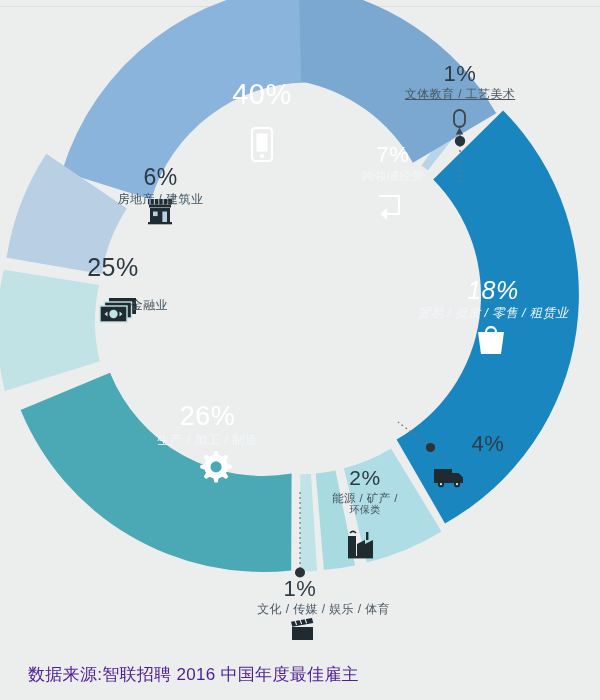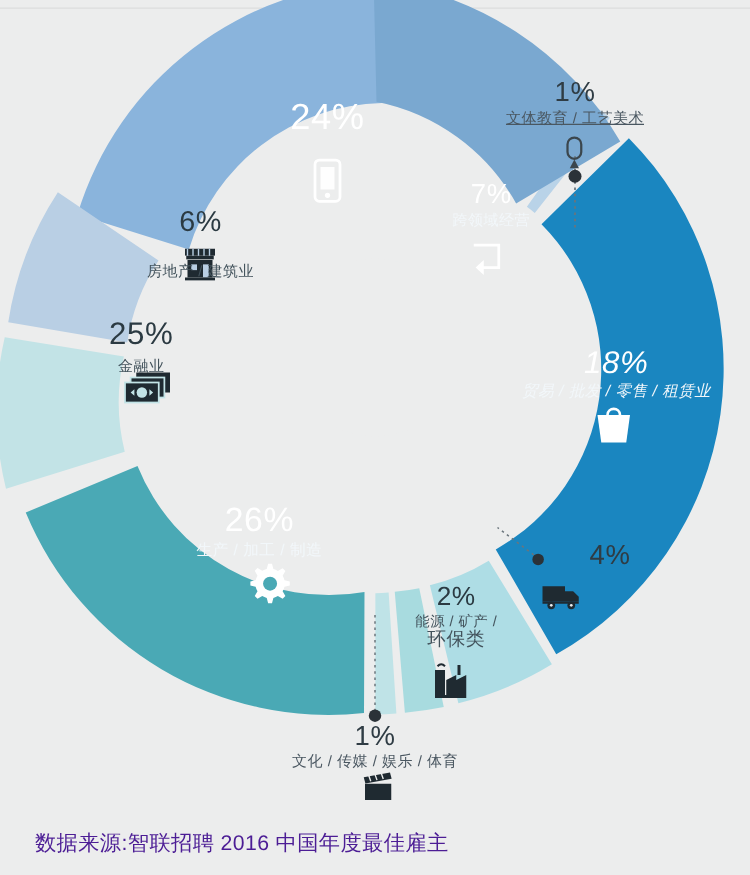--- a/index.html
+++ b/index.html
@@ -136,21 +136,21 @@
     </g>
 
     <g transform="translate(454,110)">
       <rect x="0" y="0" width="11" height="17" rx="5.5" fill="none" stroke="#3b464d" stroke-width="1.8"></rect>
       <path d="M 5.5 17.5 L 1.8 24.5 h 7.4 Z" fill="#3b464d"></path>
     </g>
 
   </svg>
 
   <div class="lbl light" style="left:172px;top:78px;width:180px;">
-    <div class="pct" style="font-size:29px;">24%</div>
+    <div class="pct" style="font-size:29px;">40%</div>
   </div>
 
   <div class="lbl light" style="left:333px;top:143px;width:120px;">
     <div class="pct" style="font-size:22px;">7%</div>
     <div class="cat" style="font-size:12px;margin-top:2px;">跨领域经营</div>
   </div>
 
   <div class="lbl outside" style="left:380px;top:62px;width:160px;">
     <div class="pct" style="font-size:22px;">1%</div>
     <div class="cat" style="font-size:12px;margin-top:1px;text-decoration:underline;">文体教育 / 工艺美术</div>
@@ -161,38 +161,38 @@
     <div class="cat" style="font-size:12.5px;margin-top:2px;">贸易 / 批发 / 零售 / 租赁业</div>
   </div>
 
   <div class="lbl outside" style="left:398px;top:432px;width:180px;">
     <div class="pct" style="font-size:22px;">4%</div>
   </div>
 
   <div class="lbl dark" style="left:320px;top:466px;width:90px;">
     <div class="pct" style="font-size:21px;">2%</div>
     <div class="cat" style="font-size:11.5px;margin-top:2px;">能源 / 矿产 /</div>
-    <div class="cat" style="font-size:15px;">环保类</div>
+    <div class="cat" style="font-size:10px;">环保类</div>
   </div>
 
   <div class="lbl outside" style="left:210px;top:577px;width:180px;">
     <div class="pct" style="font-size:22px;">1%</div>
-    <div class="cat" style="font-size:12px;margin-top:1px;">文化 / 传媒 / 娱乐 / 体育</div>
+    <div class="cat" style="font-size:12px;margin-top:1px;text-align:right;">文化 / 传媒 / 娱乐 / 体育</div>
   </div>
 
   <div class="lbl light" style="left:130px;top:401px;width:155px;">
     <div class="pct" style="font-size:27px;">26%</div>
     <div class="cat" style="font-size:12.5px;margin-top:2px;">生产 / 加工 / 制造</div>
   </div>
 
   <div class="lbl dark" style="left:58px;top:253px;width:110px;">
     <div class="pct" style="font-size:25px;">25%</div>
-    <div class="cat" style="font-size:12px;margin-top:6px;">金融业</div>
+    <div class="cat" style="font-size:12px;margin-top:18px;text-align:right;">金融业</div>
   </div>
 
   <div class="lbl dark" style="left:98px;top:165px;width:125px;">
     <div class="pct" style="font-size:23px;">6%</div>
-    <div class="cat" style="font-size:12px;margin-top:20px;">房地产 / 建筑业</div>
+    <div class="cat" style="font-size:12px;margin-top:2px;">房地产 / 建筑业</div>
   </div>
 
   <div class="footer">数据来源:智联招聘 2016 中国年度最佳雇主</div>
 
 </div>
 
 </body></html>

